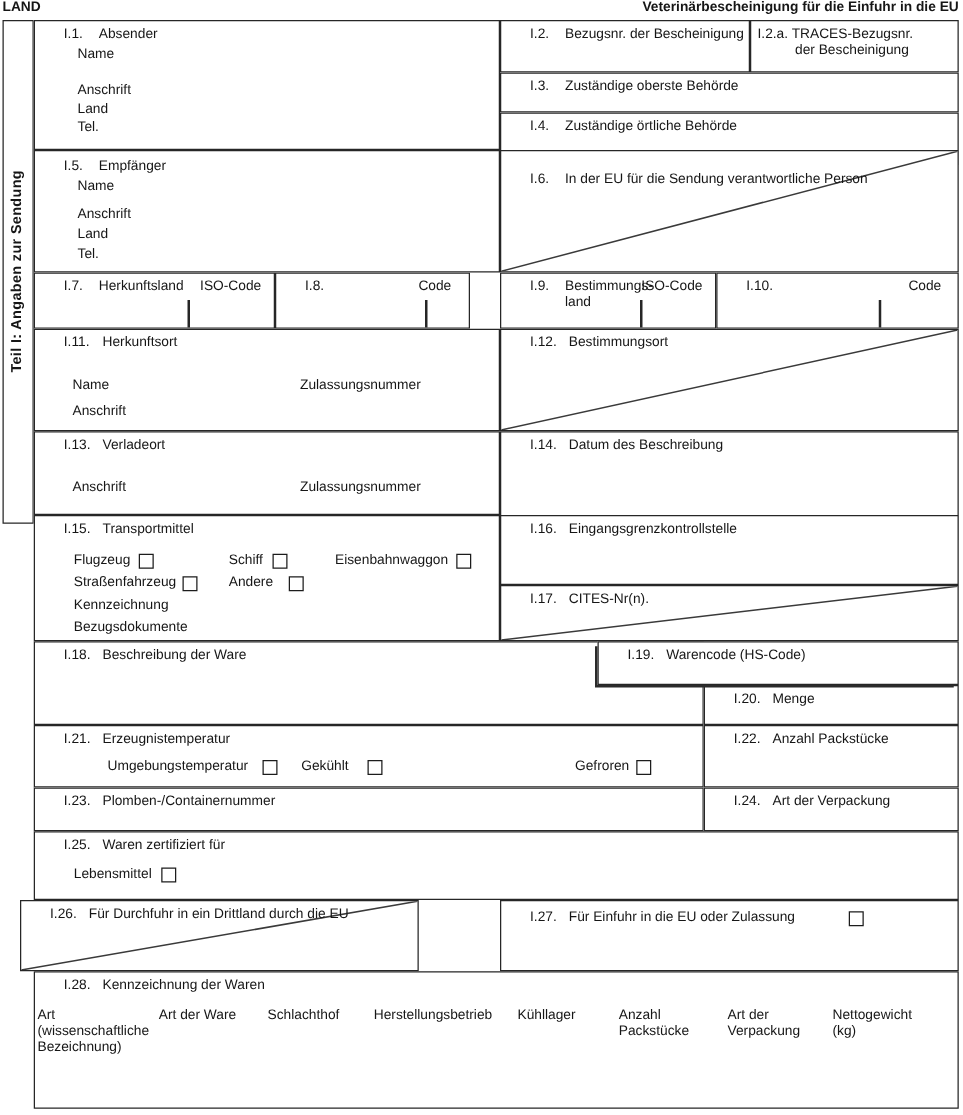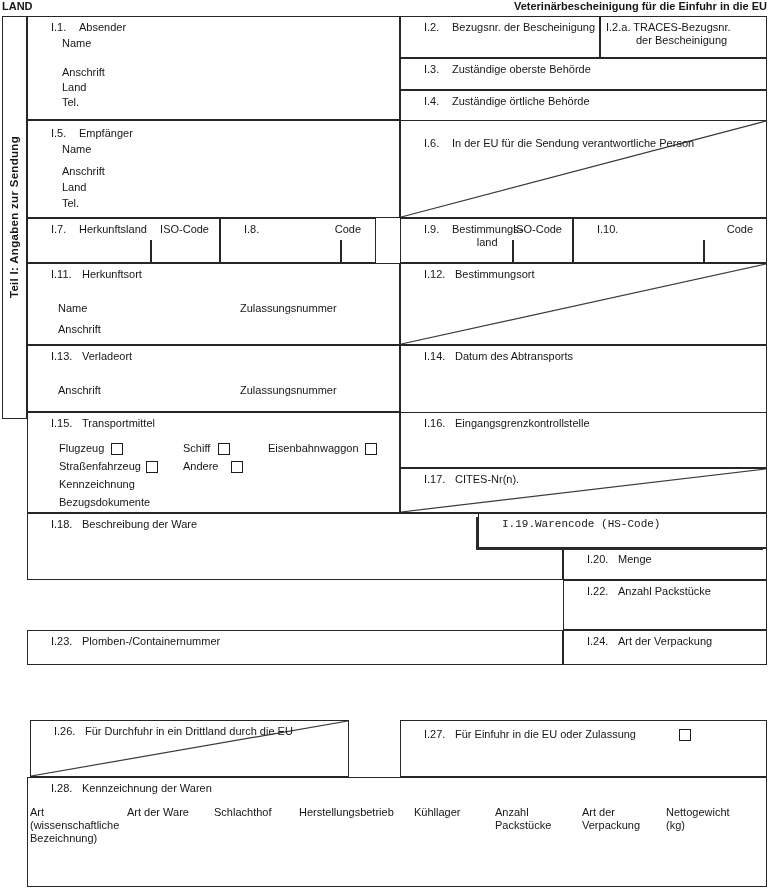--- a/index.html
+++ b/index.html
@@ -6,25 +6,25 @@
   .page{position:relative;width:770px;height:892px;background:#fff;
         font-family:"Liberation Sans","DejaVu Sans",sans-serif;
         font-size:11px;line-height:13px;color:#161616;overflow:hidden;}
   .hdr{position:absolute;left:2px;right:3px;top:0;height:14px;display:flex;
        justify-content:space-between;font-weight:bold;font-size:11px;}
   .sidebar{position:absolute;left:2px;top:16px;width:23px;height:401px;
            border:1px solid #262626;display:flex;align-items:center;justify-content:center;}
   .sidebar-text{writing-mode:vertical-rl;transform:rotate(180deg);font-weight:bold;
                 font-size:11.5px;letter-spacing:.3px;white-space:nowrap;}
   .bx{position:absolute;border:1px solid #262626;background:#fff;box-sizing:border-box;}
-  .z2{z-index:2;font-family:Liberation Mono, monospace;}
+  .z2{z-index:2;}
   .lr{display:flex;align-items:flex-start;padding:4px 10px 0 6px;position:relative;}
   .no{flex:0 0 28px;white-space:nowrap;margin-left:17px;}
   .no-wide{flex:0 0 31px;}
-  .lbl{white-space:nowrap;text-align:center;}
+  .lbl{white-space:nowrap;}
   .rt{position:absolute;top:4px;right:10px;white-space:nowrap;}
   .ab{position:absolute;white-space:nowrap;}
   .cb{position:absolute;width:10px;height:10px;border:1px solid #1c1c1c;background:#fff;}
   .tick{position:absolute;width:2px;height:22px;background:#262626;}
   .diag{position:absolute;left:0;top:0;width:100%;height:100%;}
   .diag line{stroke:#3a3a3a;stroke-width:1.2;vector-effect:non-scaling-stroke;}
   .col{position:absolute;line-height:13px;}
 </style>
 </head>
 <body>
@@ -153,21 +153,21 @@
     <div class="lr">
         <span class="no no-wide">I.13.</span>
         <span class="lbl">Verladeort</span>
       </div>
     <span class="ab" style="left:30px;top:38px">Anschrift</span>
     <span class="ab" style="left:212px;top:38px">Zulassungsnummer</span>
   </div>
   <div class="bx" style="left:400px;top:345px;width:367px;height:87px">
     <div class="lr">
         <span class="no no-wide">I.14.</span>
-        <span class="lbl">Datum des Abtransports</span>
+        <span class="lbl">Datum des Beschreibung</span>
       </div>
   </div>
 
   <div class="bx" style="left:27px;top:412px;width:373px;height:101px">
     <div class="lr">
         <span class="no no-wide">I.15.</span>
         <span class="lbl">Transportmittel</span>
       </div>
     <span class="ab" style="left:31px;top:29px">Flugzeug</span>
     <span class="cb" style="left:83px;top:30px"></span>
@@ -211,42 +211,62 @@
         <span class="lbl">Warencode (HS-Code)</span>
       </div>
   </div>
   <div class="bx" style="left:563px;top:548px;width:204px;height:32px">
     <div class="lr">
         <span class="no no-wide">I.20.</span>
         <span class="lbl">Menge</span>
       </div>
   </div>
 
+  <div class="bx" style="left:27px;top:580px;width:536px;height:50px">
+    <div class="lr">
+        <span class="no no-wide">I.21.</span>
+        <span class="lbl">Erzeugnistemperatur</span>
+      </div>
+    <span class="ab" style="left:58px;top:26px">Umgebungstemperatur</span>
+    <span class="cb" style="left:182px;top:27px"></span>
+    <span class="ab" style="left:213px;top:26px">Gekühlt</span>
+    <span class="cb" style="left:266px;top:27px"></span>
+    <span class="ab" style="left:432px;top:26px">Gefroren</span>
+    <span class="cb" style="left:481px;top:27px"></span>
+  </div>
   <div class="bx" style="left:563px;top:580px;width:204px;height:50px">
     <div class="lr">
         <span class="no no-wide">I.22.</span>
         <span class="lbl">Anzahl Packstücke</span>
       </div>
   </div>
 
   <div class="bx" style="left:27px;top:630px;width:536px;height:35px">
     <div class="lr">
         <span class="no no-wide">I.23.</span>
         <span class="lbl">Plomben-/Containernummer</span>
       </div>
   </div>
   <div class="bx" style="left:563px;top:630px;width:204px;height:35px">
     <div class="lr">
         <span class="no no-wide">I.24.</span>
         <span class="lbl">Art der Verpackung</span>
       </div>
   </div>
 
-
-  <div class="bx" style="left:30px;top:720px;width:319px;height:57px">
+  <div class="bx" style="left:27px;top:665px;width:740px;height:55px">
+    <div class="lr">
+        <span class="no no-wide">I.25.</span>
+        <span class="lbl">Waren zertifiziert für</span>
+      </div>
+    <span class="ab" style="left:31px;top:27px">Lebensmittel</span>
+    <span class="cb" style="left:101px;top:28px"></span>
+  </div>
+
+  <div class="bx" style="left:16px;top:720px;width:319px;height:57px">
     <svg class="diag" viewBox="0 0 100 100" preserveAspectRatio="none">
         <line x1="0" y1="100" x2="100" y2="0"></line>
       </svg>
     <div class="lr">
         <span class="no no-wide">I.26.</span>
         <span class="lbl">Für Durchfuhr in ein Drittland durch die EU</span>
       </div>
   </div>
   <div class="bx" style="left:400px;top:720px;width:367px;height:57px">
     <div class="lr" style="padding-top:7px">

